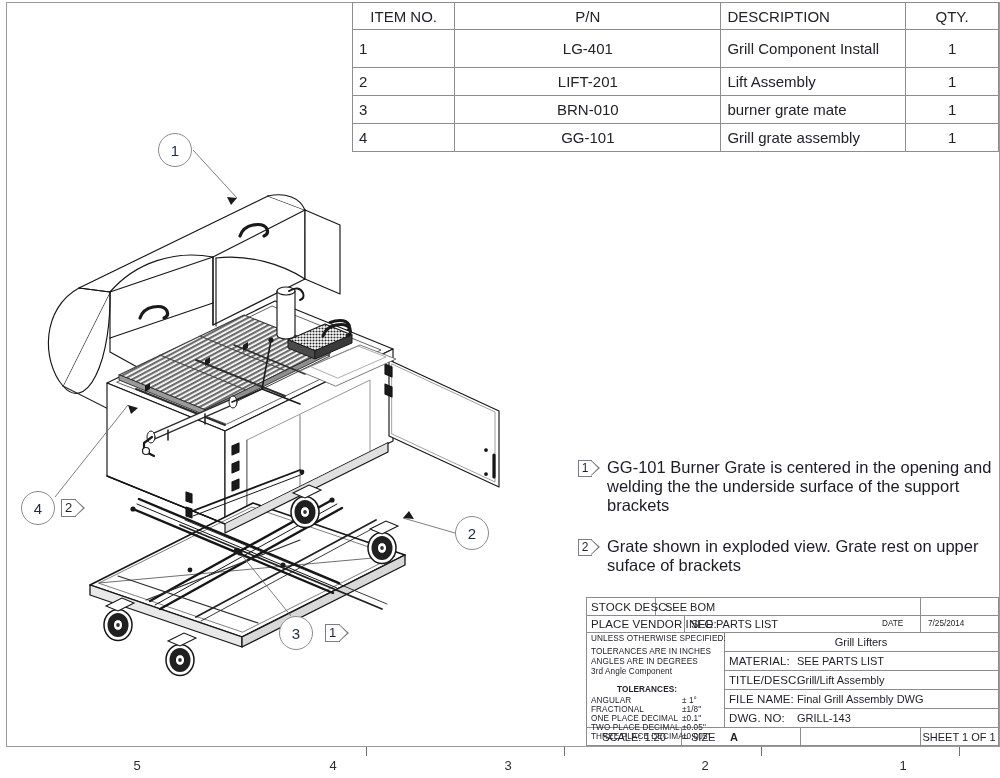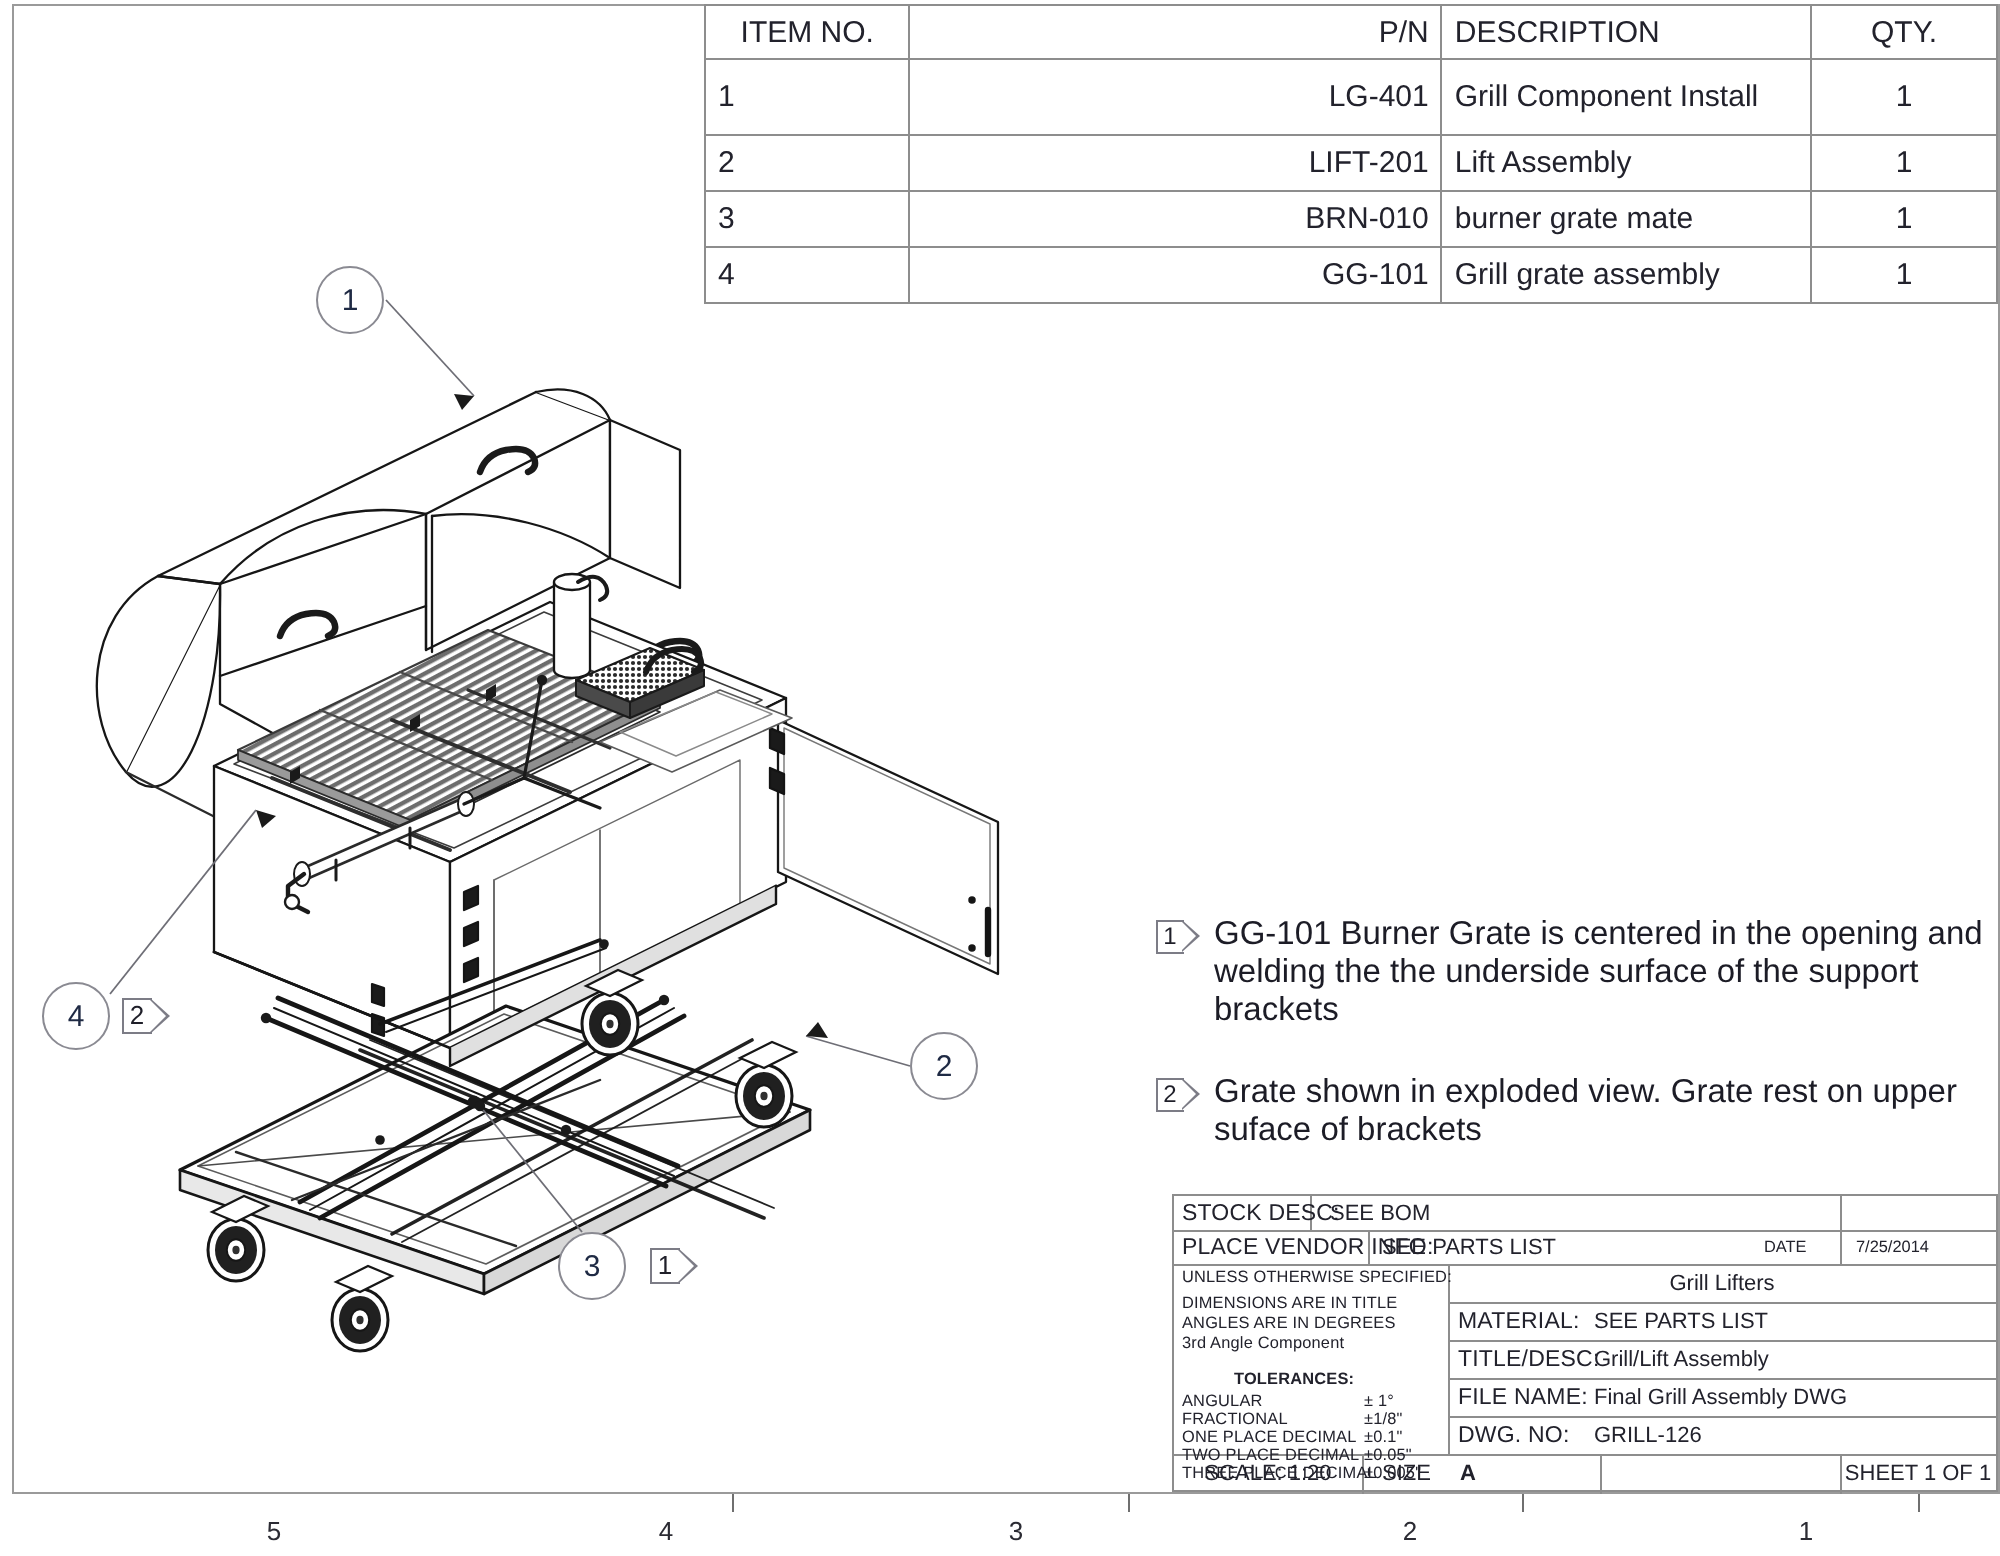--- a/index.html
+++ b/index.html
@@ -50,21 +50,21 @@
     font-weight: normal;
     font-size: 15px;
     color: #22222c;
     padding: 0 6px;
     height: 28px;
     vertical-align: middle;
     font-family: "Liberation Sans", sans-serif;
   }
   #bom th { height: 27px; }
   .bom-c-item { width: 98px;  }
-  .bom-c-pn   { width: 255px; text-align: right; }
+  .bom-c-pn   { width: 255px; text-align: center; }
   .bom-c-desc { width: 177px; text-align: left; }
   .bom-c-qty  { width: 89px;  text-align: center; }
   #bom tr.tall td { height: 38px; }
   .desc-wrap { line-height: 15px; display: block; }
 
   
   #notes { position: absolute; left: 578px; top: 458px; width: 418px; }
   .note-row { display: flex; align-items: flex-start; margin-bottom: 22px; }
   .flag {
     position: relative;
@@ -503,21 +503,21 @@
 
     <div class="tb-cell tb-lbl" style="left:4px; top:0; height:17px;text-align:center;">STOCK DESC:</div>
     <div class="tb-cell tb-val" style="left:78px; top:0; height:17px;">SEE BOM</div>
 
     <div class="tb-cell tb-lbl" style="left:4px; top:17px; height:17px;">PLACE VENDOR INFO:</div>
     <div class="tb-cell tb-val" style="left:104px; top:17px; height:17px;">SEE PARTS LIST</div>
     <div class="tb-cell tb-val-sm" style="left:295px; top:17px; height:17px;">DATE</div>
     <div class="tb-cell tb-val-sm" style="left:341px; top:17px; height:17px;">7/25/2014</div>
 
     <div class="tb-cell tb-lbl-sm" style="left:4px; top:35px; height:11px;">UNLESS OTHERWISE SPECIFIED:</div>
-    <div class="tb-cell tb-lbl-sm" style="left:4px; top:48px; height:11px;">DIMENSIONS ARE IN TITLE</div>
+    <div class="tb-cell tb-lbl-sm" style="left:4px; top:48px; height:11px;">TOLERANCES ARE IN INCHES</div>
     <div class="tb-cell tb-lbl-sm" style="left:4px; top:58px; height:11px;">ANGLES ARE IN DEGREES</div>
     <div class="tb-cell tb-lbl-sm" style="left:4px; top:68px; height:11px;">3rd Angle Component</div>
 
     <div class="tb-cell tb-lbl-sm tb-bold" style="left:30px; top:86px; height:11px;">TOLERANCES:</div>
 
     <div class="tb-cell tb-lbl-sm" style="left:4px; top:97px; height:10px;">ANGULAR</div>
     <div class="tb-cell tb-lbl-sm" style="left:95px; top:97px; height:10px;">± 1°</div>
 
     <div class="tb-cell tb-lbl-sm" style="left:4px; top:106px; height:10px;">FRACTIONAL</div>
     <div class="tb-cell tb-lbl-sm" style="left:95px; top:106px; height:10px;">±1/8"</div>
@@ -536,21 +536,21 @@
     <div class="tb-cell tb-lbl" style="left:142px; top:53px; height:19px;">MATERIAL:</div>
     <div class="tb-cell tb-val" style="left:210px; top:53px; height:19px;">SEE PARTS LIST</div>
 
     <div class="tb-cell tb-lbl" style="left:142px; top:72px; height:19px;">TITLE/DESC:</div>
     <div class="tb-cell tb-val" style="left:210px; top:72px; height:19px;">Grill/Lift Assembly</div>
 
     <div class="tb-cell tb-lbl" style="left:142px; top:91px; height:19px;">FILE NAME:</div>
     <div class="tb-cell tb-val" style="left:210px; top:91px; height:19px;">Final Grill Assembly DWG</div>
 
     <div class="tb-cell tb-lbl" style="left:142px; top:110px; height:19px;">DWG. NO:</div>
-    <div class="tb-cell tb-val" style="left:210px; top:110px; height:19px;">GRILL-126</div>
+    <div class="tb-cell tb-val" style="left:210px; top:110px; height:19px;">GRILL-143</div>
 
     <div class="tb-cell tb-big tb-center" style="left:0; top:129px; width:94px; height:20px;">SCALE: 1:20</div>
     <div class="tb-cell tb-big" style="left:104px; top:129px; height:20px;">SIZE</div>
     <div class="tb-cell tb-big tb-bold" style="left:143px; top:129px; height:20px;">A</div>
     <div class="tb-cell tb-big tb-center" style="left:333px; top:129px; width:78px; height:20px;">SHEET 1 OF 1</div>
   </div>
 
 </div>
 
 </body></html>

